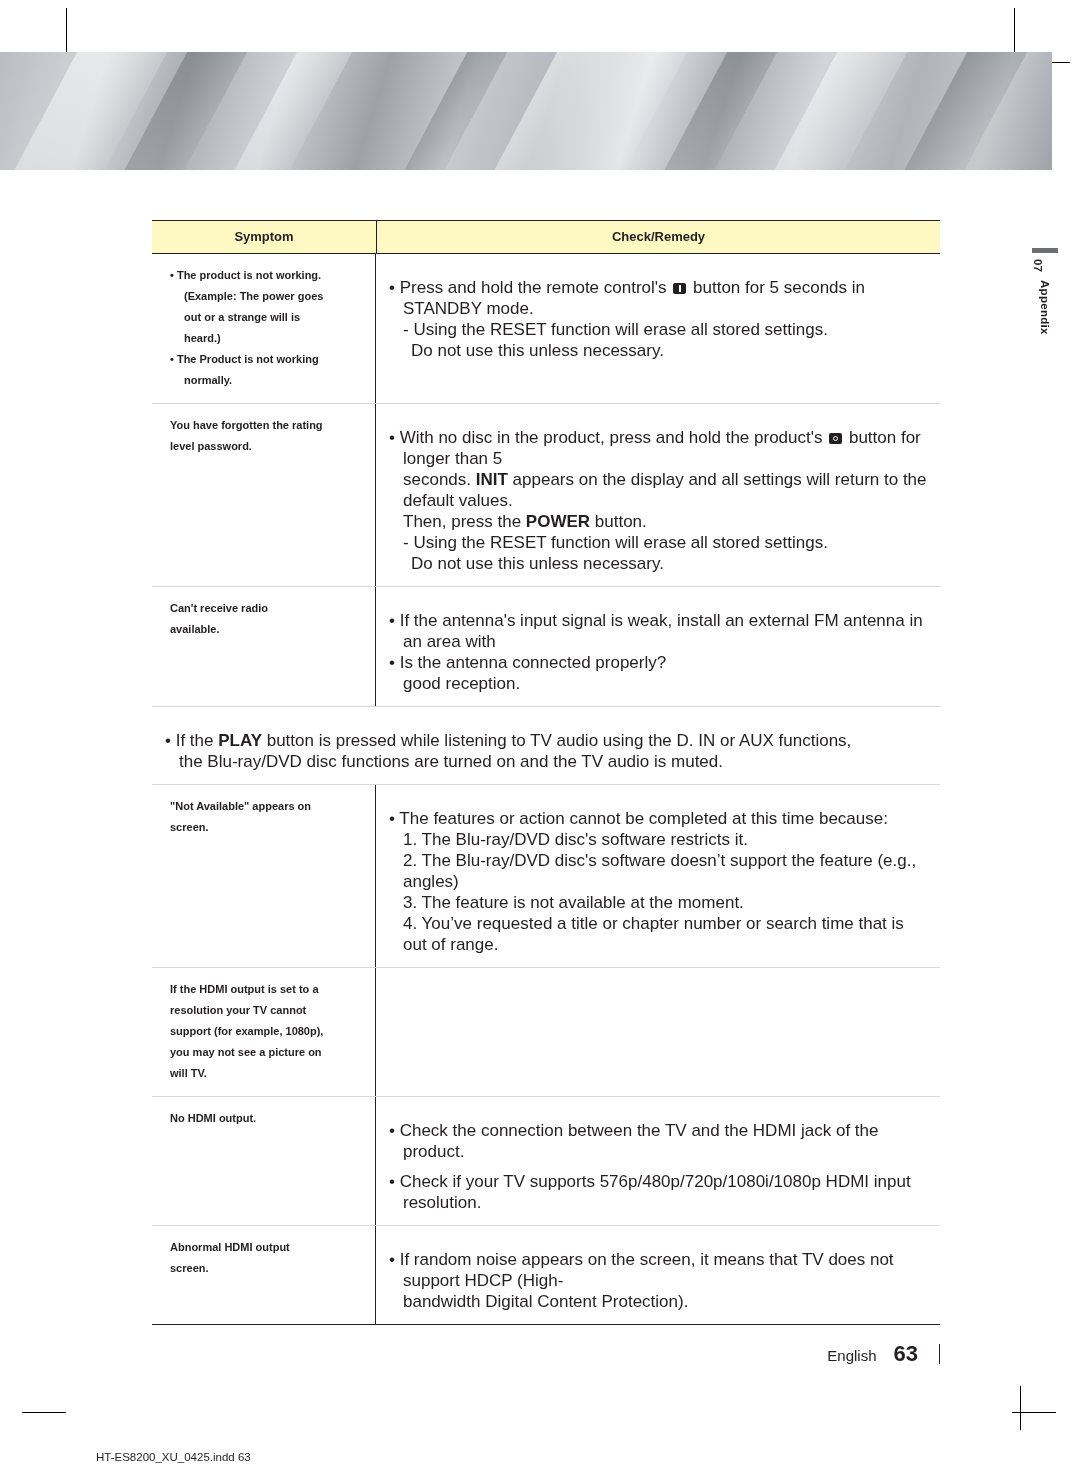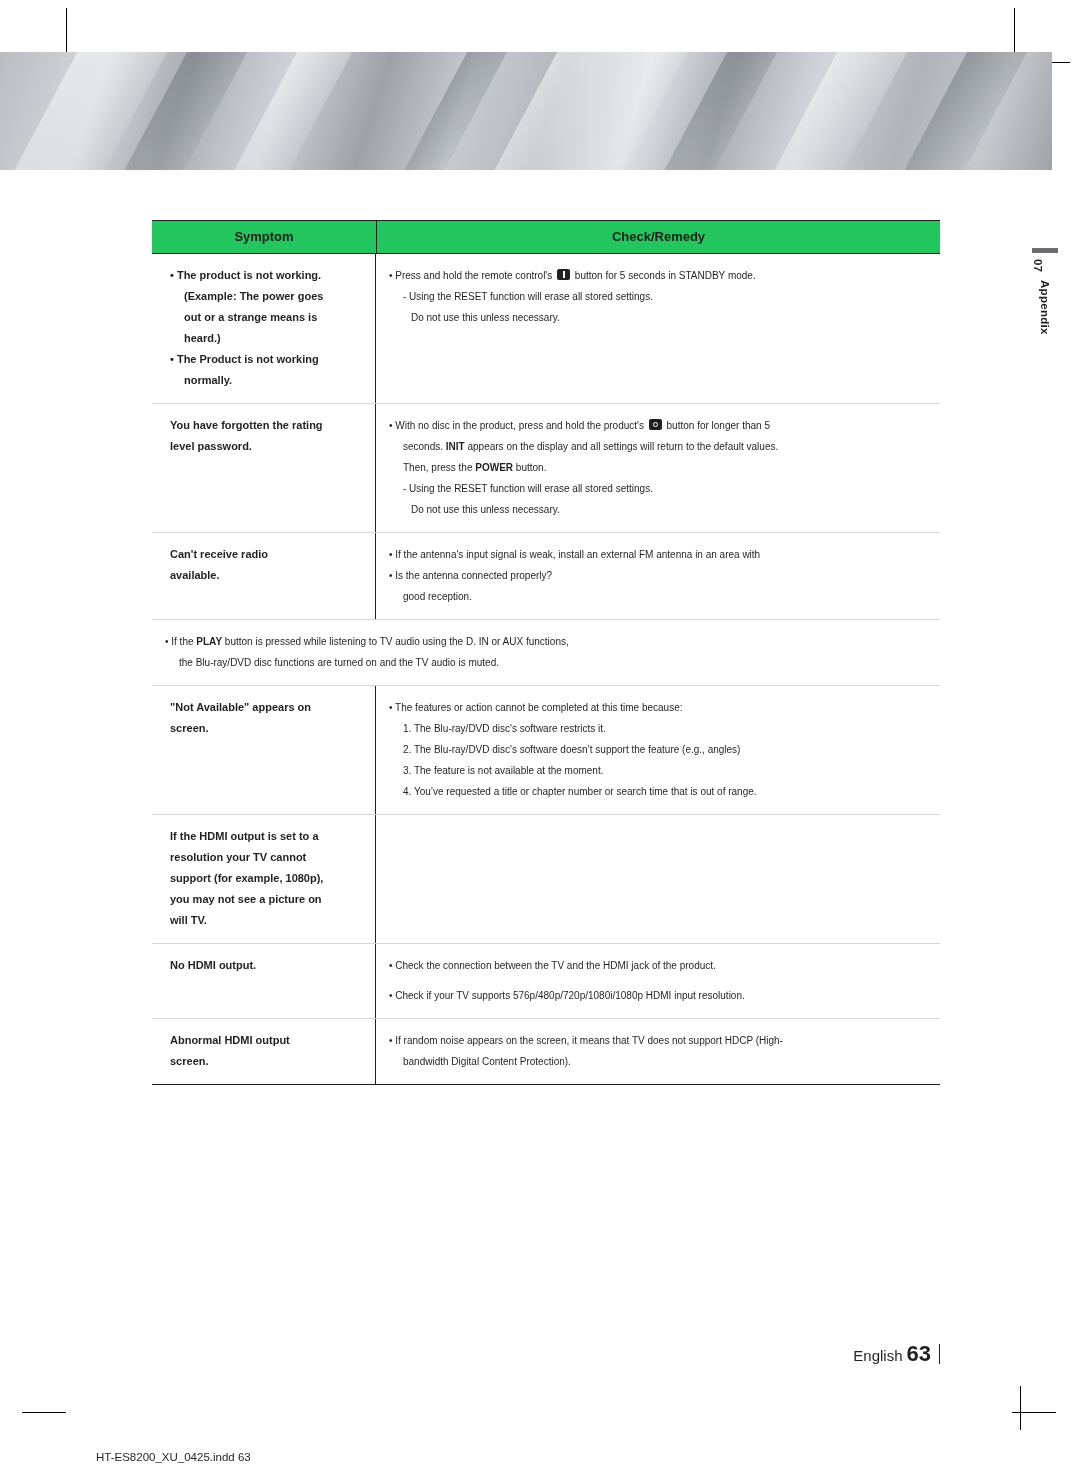--- a/index.html
+++ b/index.html
@@ -94,21 +94,21 @@
     position: absolute;
     left: 152px;
     top: 220px;
     width: 788px;
     border-top: 1px solid #231f20;
     border-bottom: 1px solid #231f20;
     box-sizing: border-box;
   }
   .thead {
     display: flex;
-    background: #22c55e;
+    background: #fef9c3;
     border-bottom: 1px solid #231f20;
   }
   .th {
     font-size: 13px;
     font-weight: bold;
     text-align: center;
     padding: 8px 0 9px 0;
     color: #231f20;
   }
   .th.sym { width: 224px; border-right: 1px solid #231f20; }
@@ -124,23 +124,23 @@
     border-right: 1px solid #231f20;
     padding: 11px 10px 12px 18px;
     box-sizing: border-box;
     font-size: 11px;
     font-weight: bold;
     line-height: 21px;
     color: #231f20;
   }
   .cell-rem {
     flex: 1;
-    padding: 11px 12px 12px 13px;
+    padding: 23px 12px 12px 13px;
     box-sizing: border-box;
-    font-size: 10px;
+    font-size: 17px;
     line-height: 21px;
     color: #231f20;
   }
   .cell-sym p, .cell-rem p { margin: 0; }
   .bullet-line {
     padding-left: 12px;
     text-indent: -12px;
   }
   .indent {
     padding-left: 14px;
@@ -188,21 +188,21 @@
     border-radius: 0;
   }
 
   
   .footer-page {
     position: absolute;
     right: 140px;
     bottom: 112px;
     display: flex;
     align-items: baseline;
-    gap: 4px;
+    gap: 17px;
   }
   .footer-page .lang {
     font-size: 15px;
     color: #231f20;
   }
   .footer-page .pg {
     font-size: 22px;
     font-weight: bold;
     color: #231f20;
   }
@@ -263,21 +263,21 @@
 <div class="table">
   <div class="thead">
     <div class="th sym">Symptom</div>
     <div class="th rem">Check/Remedy</div>
   </div>
 
   <div class="row">
     <div class="cell-sym">
       <p class="bullet-line">• The product is not working.</p>
       <p class="indent2">(Example: The power goes</p>
-      <p class="indent2">out or a strange means is</p>
+      <p class="indent2">out or a strange will is</p>
       <p class="indent2">heard.)</p>
       <p class="bullet-line">• The Product is not working</p>
       <p class="indent2">normally.</p>
     </div>
     <div class="cell-rem">
       <p class="hang">• Press and hold the remote control's <span class="btn-glyph bar"></span> button for 5 seconds in STANDBY mode.</p>
       <p class="indent">- Using the RESET function will erase all stored settings.</p>
       <p class="indent" style="padding-left:22px;">Do not use this unless necessary.</p>
     </div>
   </div>

